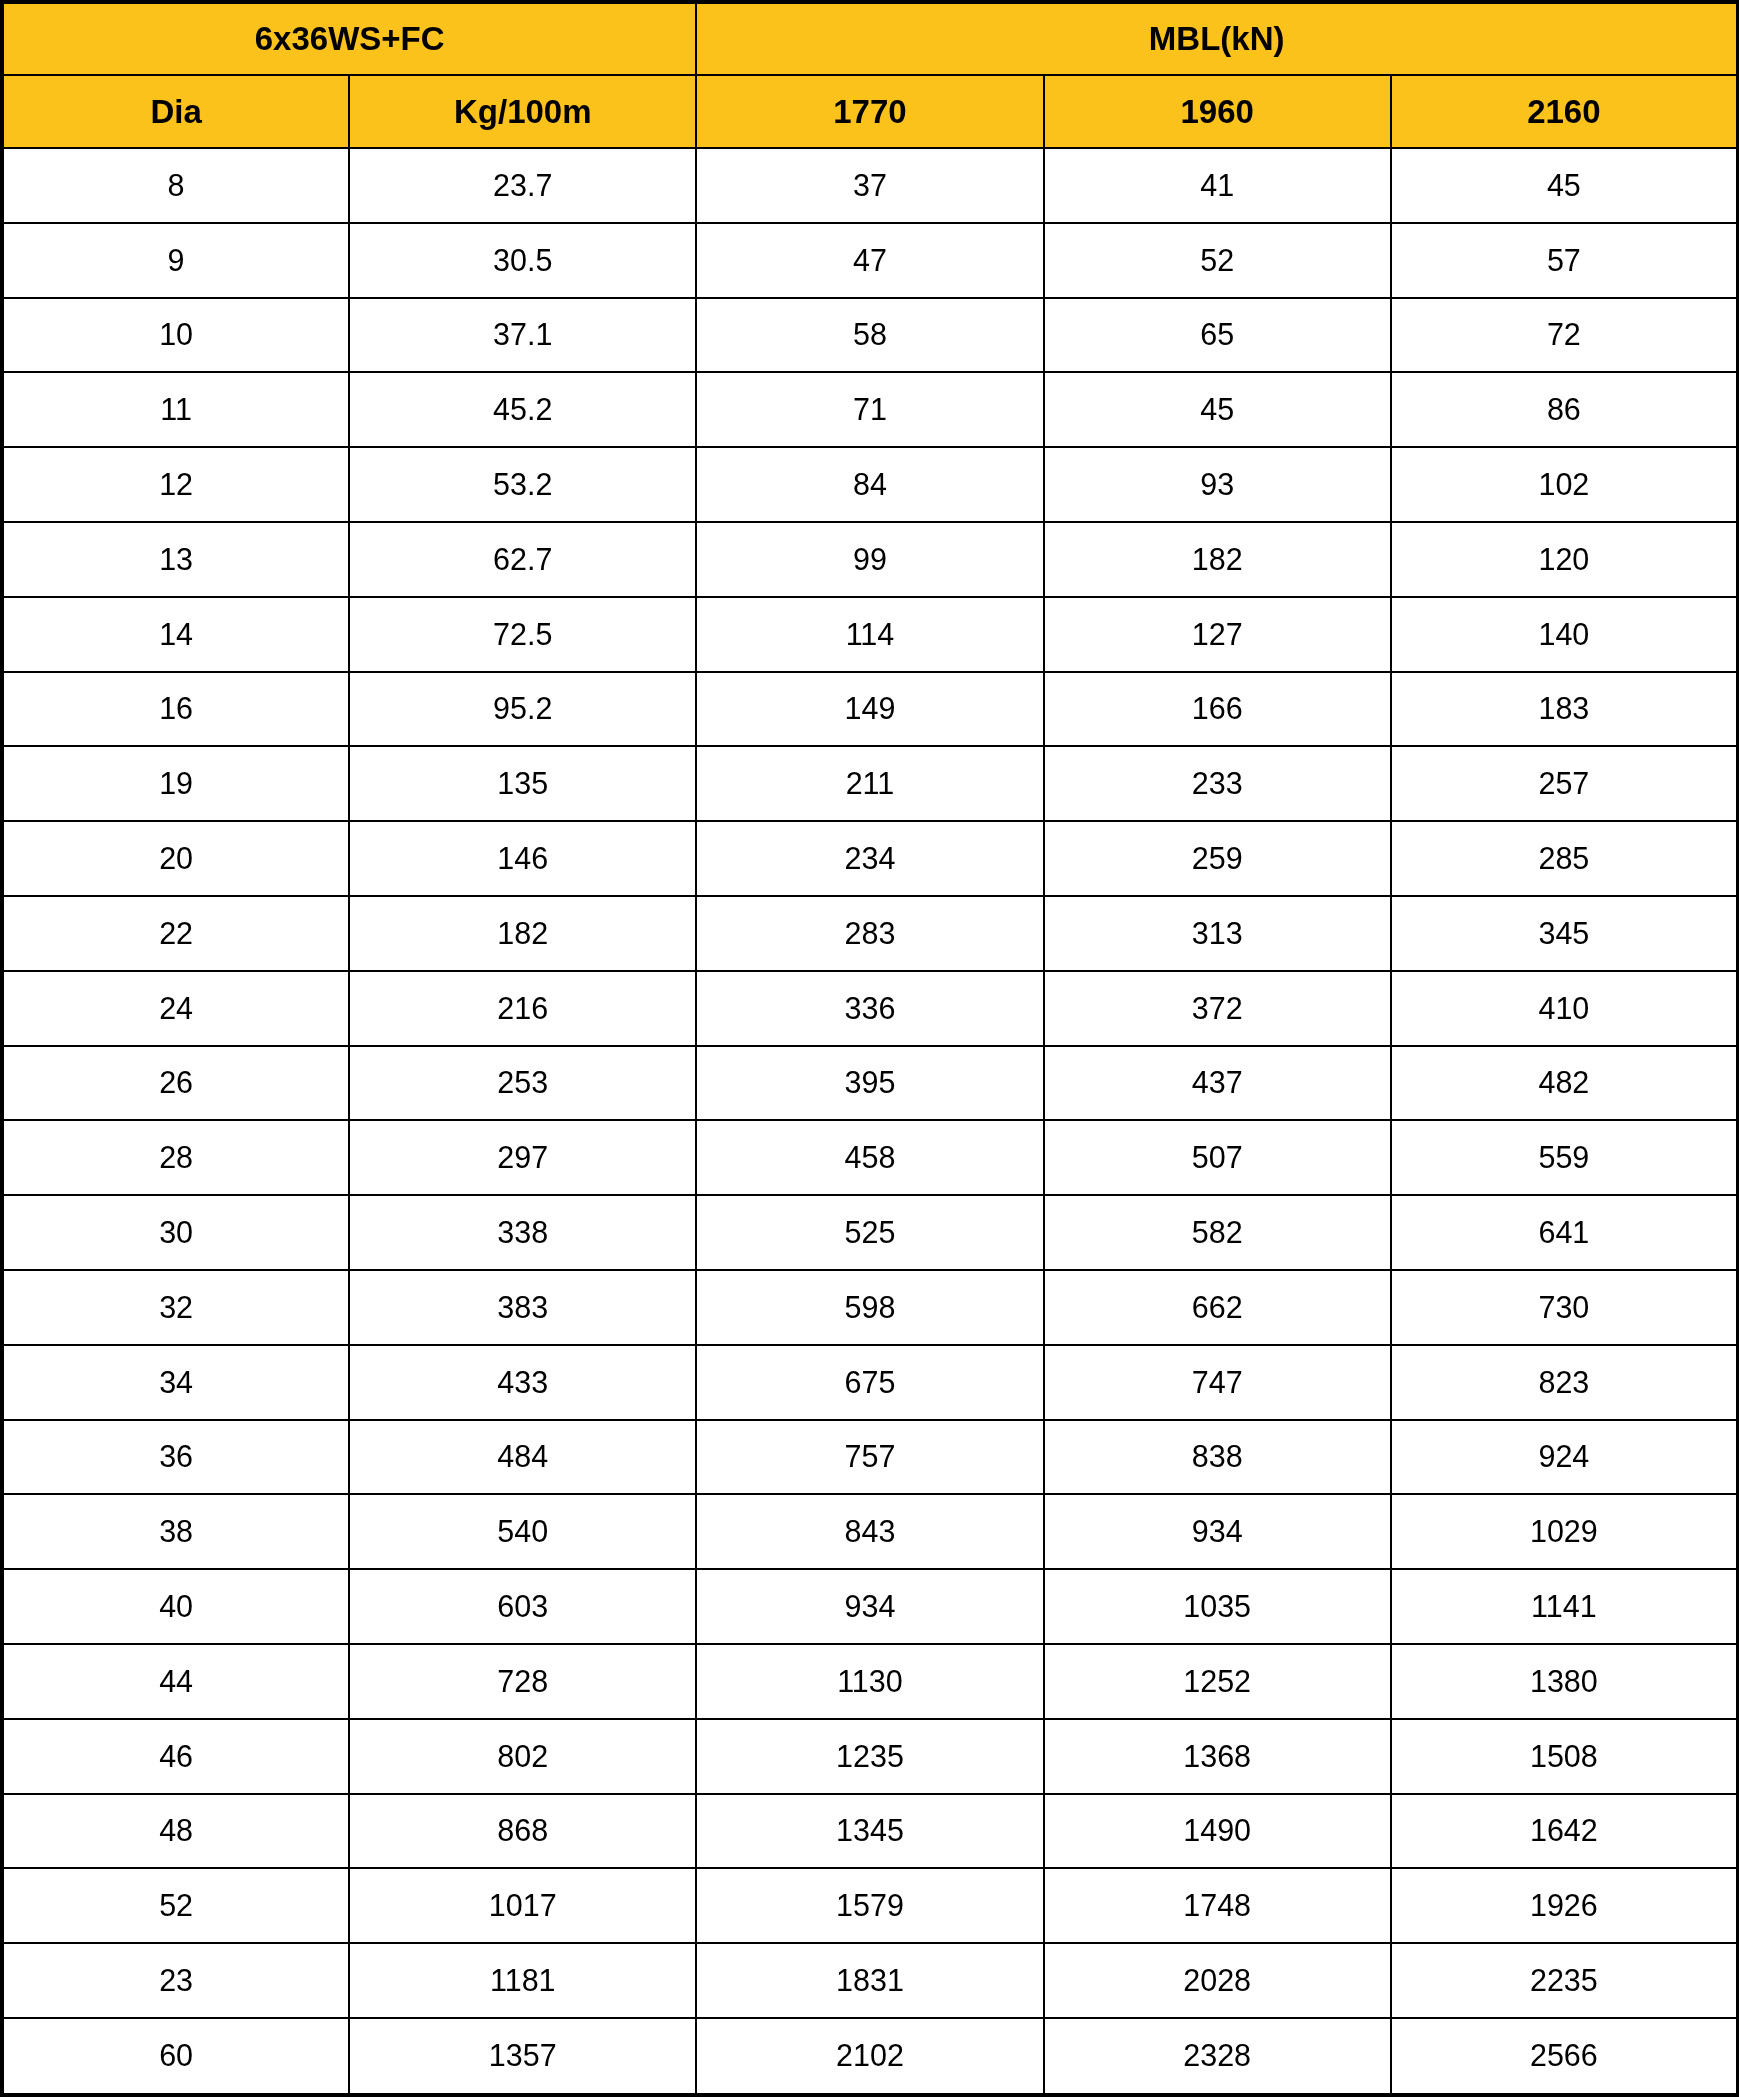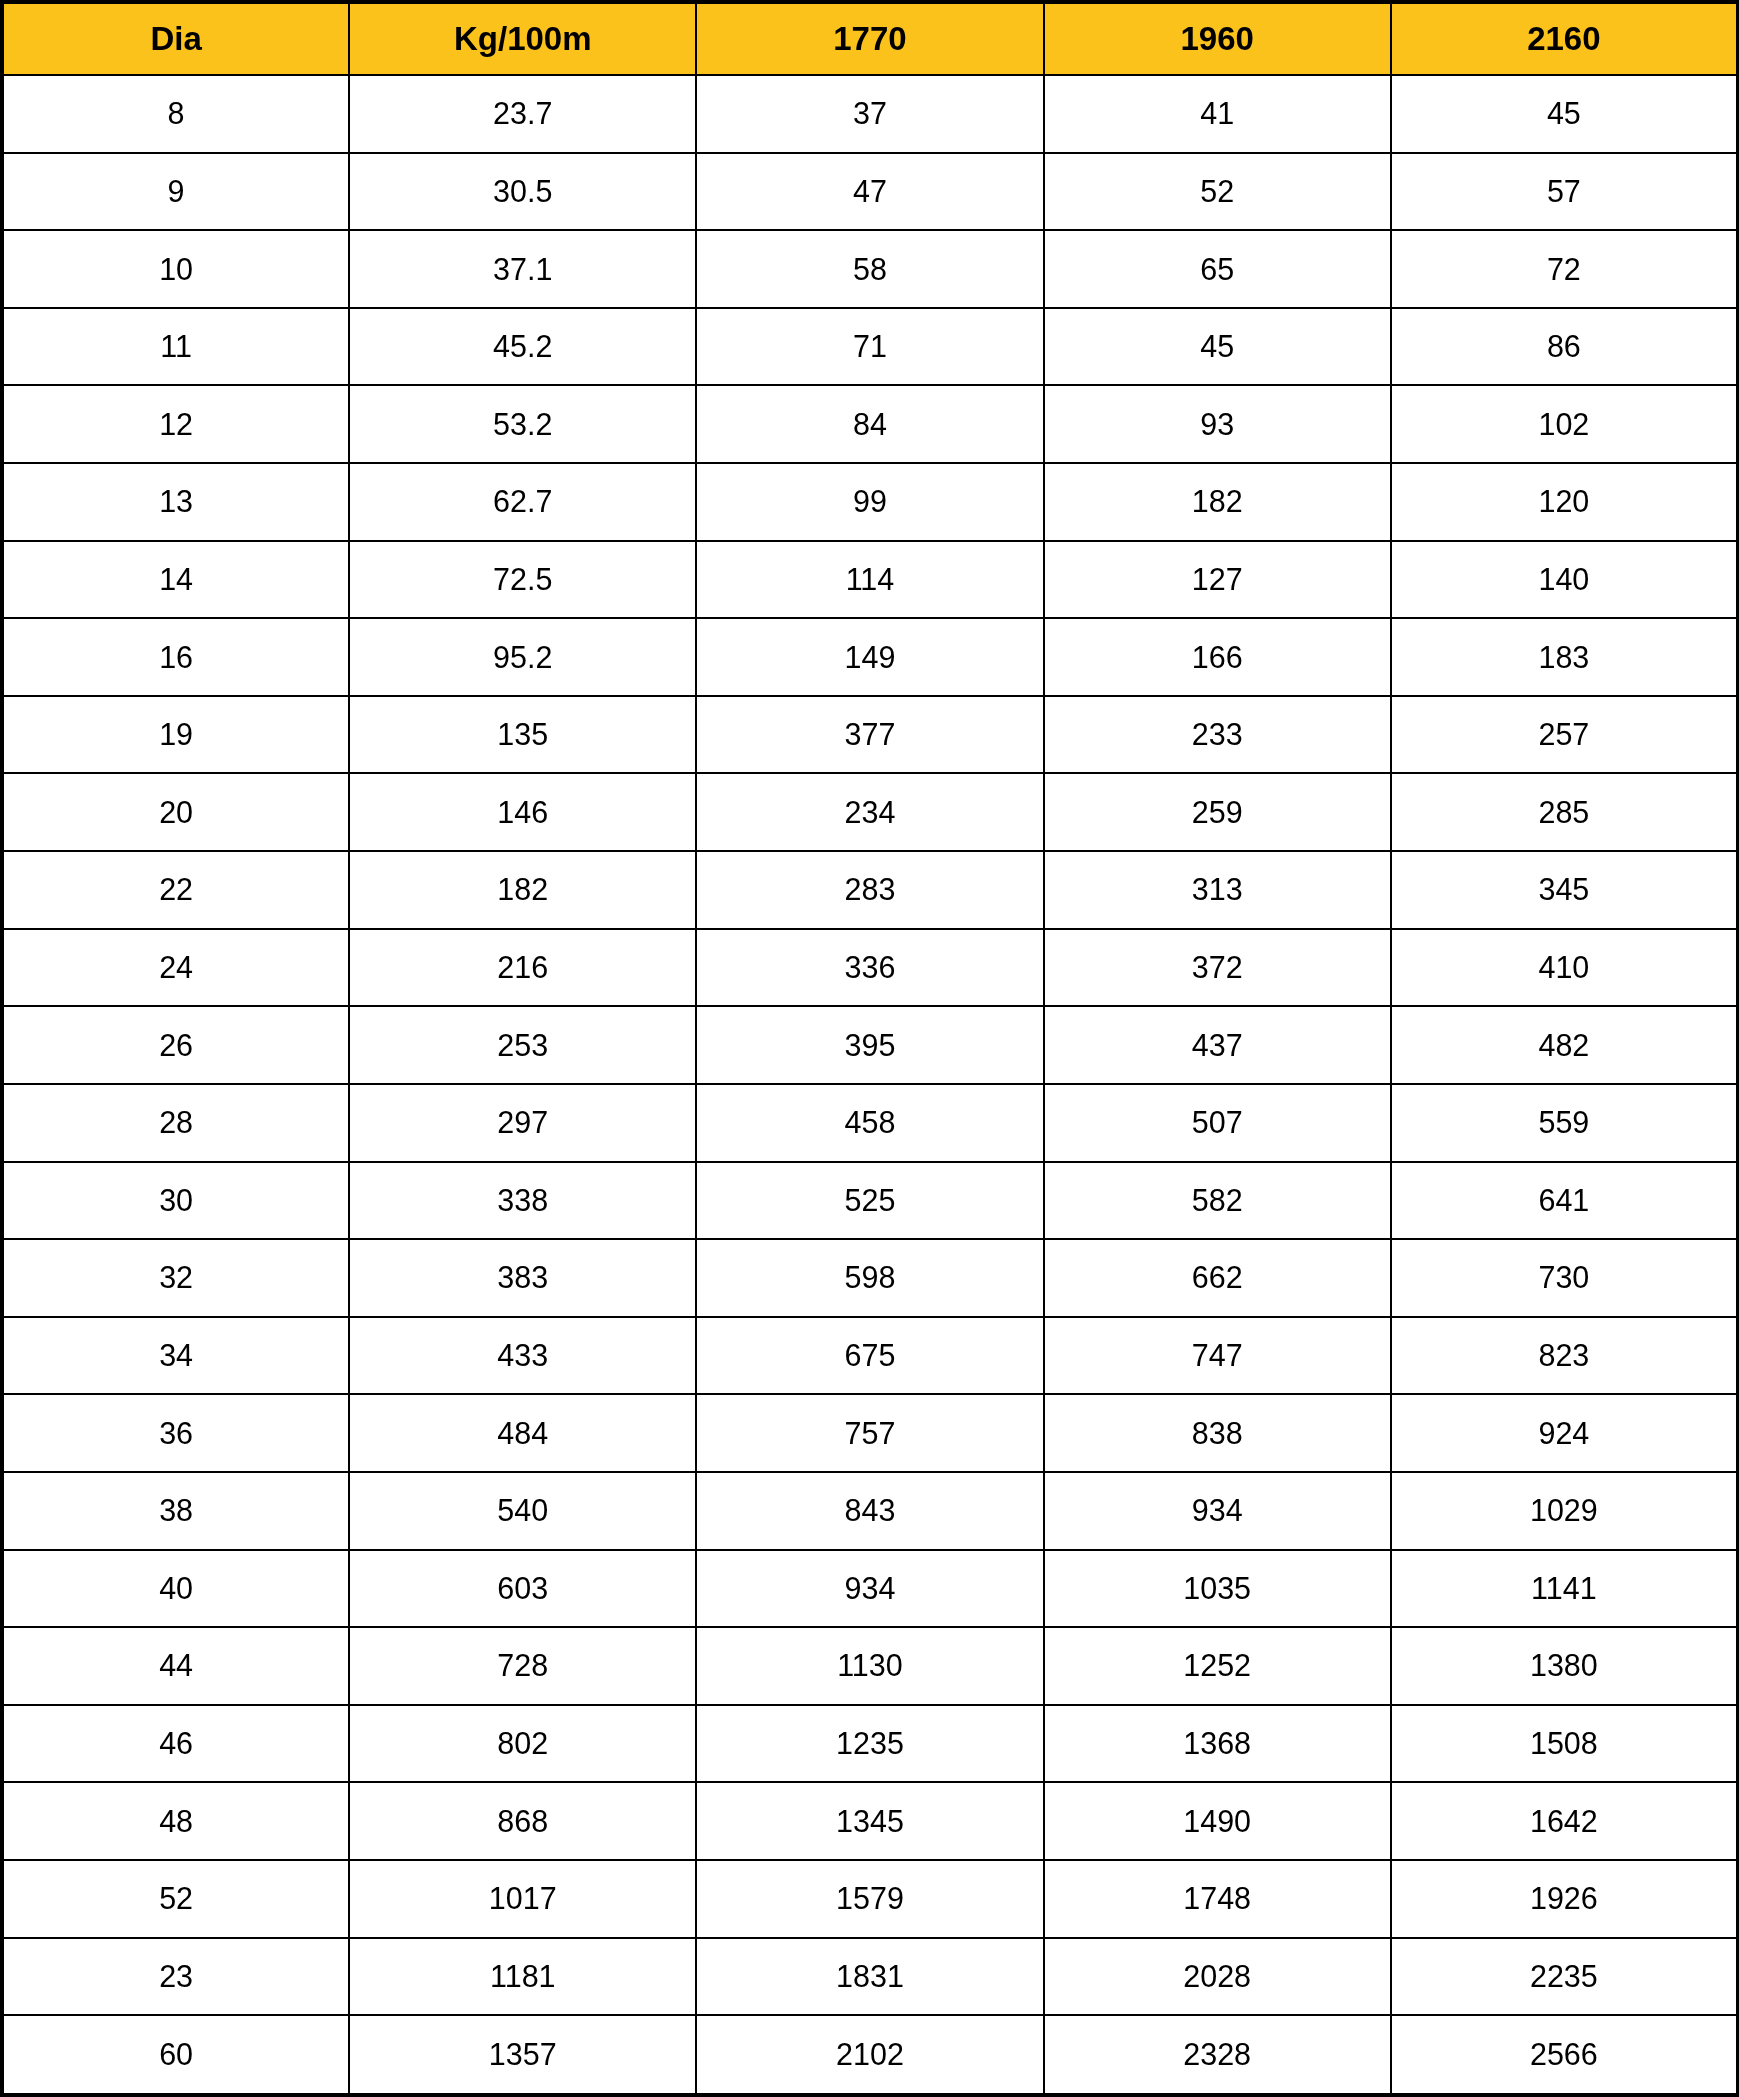--- a/index.html
+++ b/index.html
@@ -39,20 +39,24 @@
     background: #ffffff;
     font-weight: normal;
     font-size: 30.5px;
   }
 </style>
 </head>
 <body>
 
 <table class="spec-table">
   <thead>
+    <tr>
+      <th colspan="2">6x36WS+FC</th>
+      <th colspan="3">MBL(kN)</th>
+    </tr>
     <tr>
       <th>Dia</th>
       <th>Kg/100m</th>
       <th>1770</th>
       <th>1960</th>
       <th>2160</th>
     </tr>
   </thead>
   <tbody>
       <tr>
@@ -107,21 +111,21 @@
       <tr>
         <td>16</td>
         <td>95.2</td>
         <td>149</td>
         <td>166</td>
         <td>183</td>
       </tr>
       <tr>
         <td>19</td>
         <td>135</td>
-        <td>377</td>
+        <td>211</td>
         <td>233</td>
         <td>257</td>
       </tr>
       <tr>
         <td>20</td>
         <td>146</td>
         <td>234</td>
         <td>259</td>
         <td>285</td>
       </tr>

